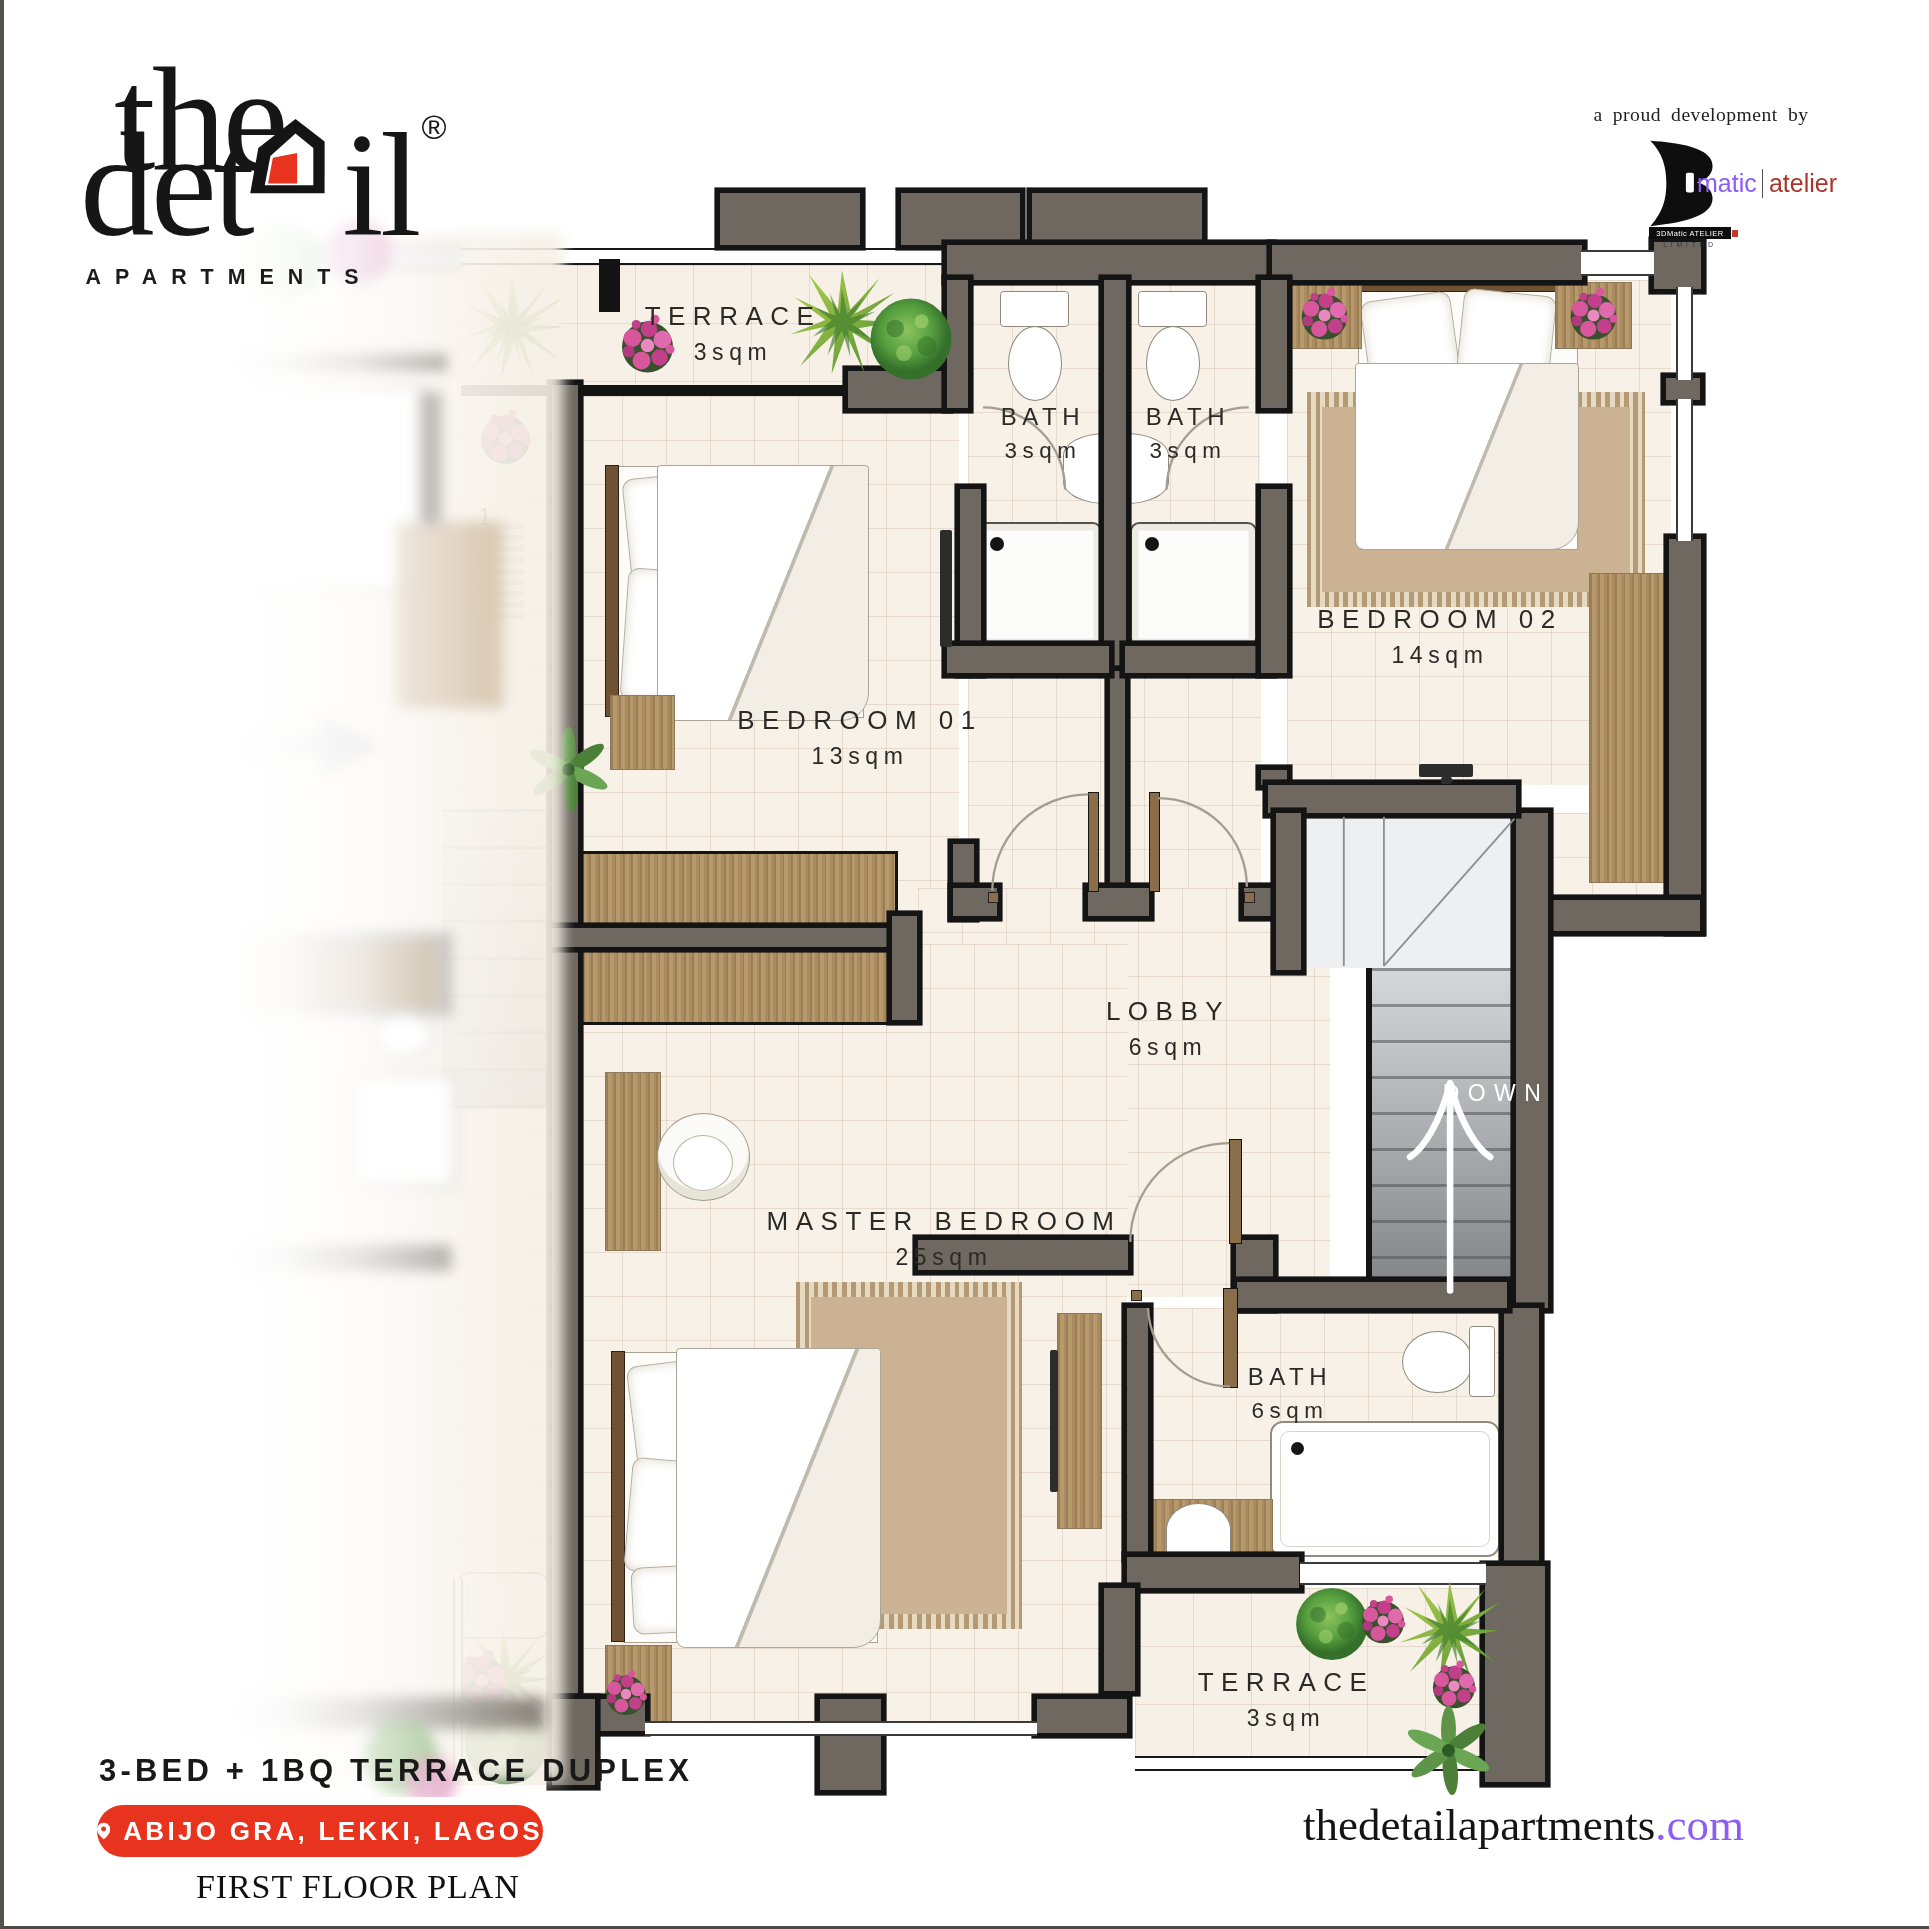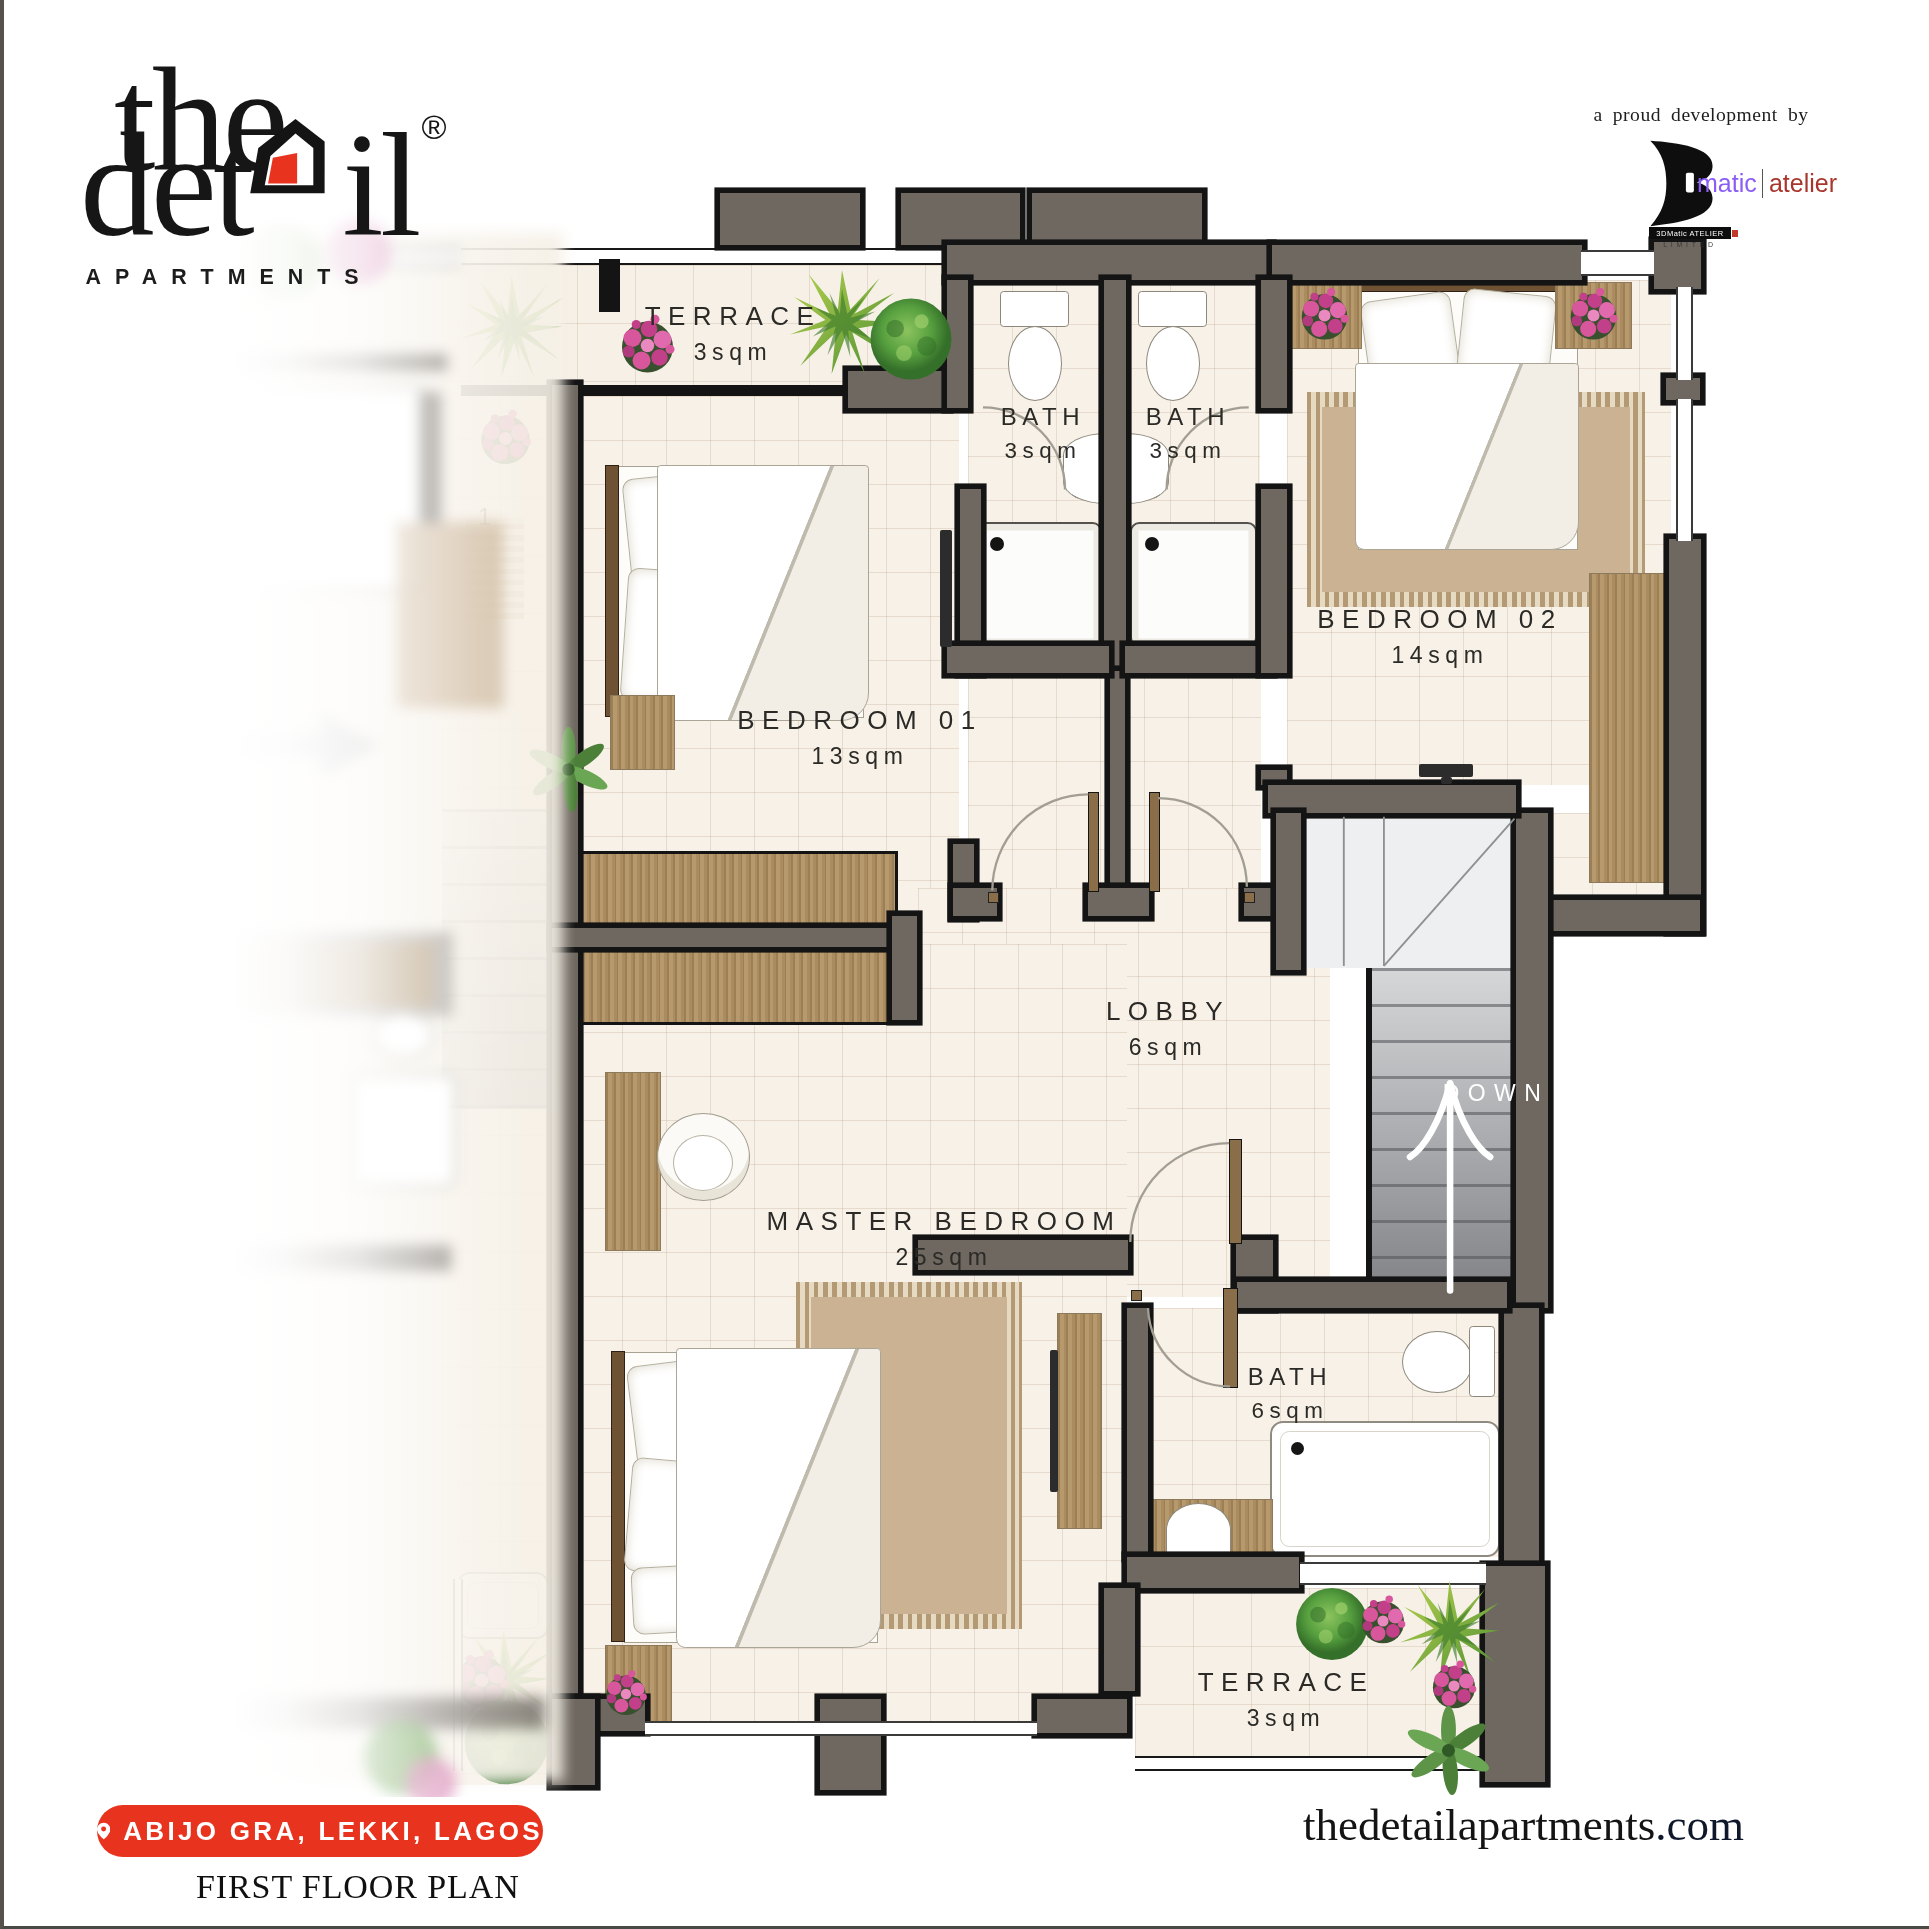--- a/index.html
+++ b/index.html
@@ -77,21 +77,21 @@
   .dev-bar{position:absolute;left:116px;top:123px;width:82px;height:12px;background:#0d0d0d;color:#fff;font-size:7.5px;
      display:flex;align-items:center;justify-content:center;letter-spacing:0.5px;}
   .dev-sq{position:absolute;right:-6.5px;top:2.8px;width:5.6px;height:7.5px;background:#c0392b;}
   .dev-ltd{position:absolute;left:116px;top:137px;width:82px;font-size:7px;letter-spacing:3.7px;color:#3a3a3a;text-align:center;}
   .f-title{position:absolute;left:95px;top:1753px;font-size:31px;font-weight:600;letter-spacing:4.2px;color:#191919;z-index:60;white-space:nowrap;}
   .f-pill{position:absolute;left:93px;top:1805px;width:446px;height:52px;border-radius:26px;background:#e8341f;z-index:60;
      display:flex;align-items:center;justify-content:center;gap:13px;}
   .f-pill .loc{color:#fff;font-size:26px;font-weight:700;letter-spacing:3.3px;white-space:nowrap;}
   .f-plan{position:absolute;left:192px;top:1868px;font-family:"Liberation Serif",serif;font-size:34px;letter-spacing:0.9px;color:#101010;z-index:60;}
   .f-web{position:absolute;right:186px;top:1799px;font-family:"Liberation Serif",serif;font-size:45px;z-index:60;white-space:nowrap;}
-  .f-web .wb{color:#141414;}  .f-web .wr{color:#0f172a;}
+  .f-web .wb{color:#141414;}  .f-web .wr{color:#8b5cf6;}
   
   .blurwrap{position:absolute;left:0;top:182px;width:571px;height:1615px;overflow:hidden;z-index:20;}
   .blurinner{position:absolute;inset:0;filter:blur(6.5px);}
   .smudge{position:absolute;}
   .s-text{position:absolute;color:#4a4a46;font-size:24px;letter-spacing:5.6px;transform:translate(-50%,-50%);white-space:nowrap;}
   .fade{position:absolute;left:0;top:0;width:571px;height:1930px;z-index:30;pointer-events:none;
      background:linear-gradient(90deg,#fff 0%,#fff 40%,rgba(255,255,255,.95) 50%,rgba(255,255,255,.8) 62%,
                 rgba(255,255,255,.55) 72%,rgba(255,255,255,.28) 82%,rgba(255,255,255,.08) 92%,rgba(255,255,255,0) 100%);}
   svg.overlay{position:absolute;left:0;top:0;z-index:15;pointer-events:none;}
 </style>
@@ -461,20 +461,21 @@
       <div class="smudge" style="left:214px;top:1063px;width:233px;height:26px;background:#6e6860;opacity:.8;"></div>
       <div class="smudge" style="left:347px;top:892px;width:101px;height:110px;background:#fff;border:2.8px solid #9c978a;border-radius:9.3px;"></div>
       <div class="smudge" style="left:368px;top:830px;width:58px;height:43px;background:#fff;border:2.8px solid #9c978a;border-radius:50%;"></div>
       <div class="smudge" style="left:75px;top:1515px;width:466px;height:32px;background:#6e6860;opacity:.8;"></div>
       <div class="smudge" style="left:359px;top:1538px;width:75px;height:75px;border-radius:50%;background:#5f9c44;opacity:.85;"></div>
       <div class="smudge" style="left:401px;top:1575px;width:51px;height:51px;border-radius:50%;background:#cf6aa4;opacity:.8;"></div>
     </div>
   </div>
   <div class="fade"></div>
 
+  <div class="f-title">3-BED + 1BQ TERRACE DUPLEX</div>
   <div class="f-pill">
     <svg width="24" height="30" viewBox="0 0 24 30">
       <path d="M12,0 C5.4,0 0,5.3 0,12 C0,21 12,30 12,30 C12,30 24,21 24,12 C24,5.3 18.6,0 12,0 Z" fill="#ffffff"></path>
       <circle cx="12" cy="11.5" r="4.5" fill="#e8341f"></circle>
     </svg>
     <span class="loc">ABIJO GRA, LEKKI, LAGOS</span>
   </div>
   <div class="f-plan">FIRST FLOOR PLAN</div>
   <div class="f-web">
     <span class="wb">thedetailapartments</span><span class="wr">.com</span>

